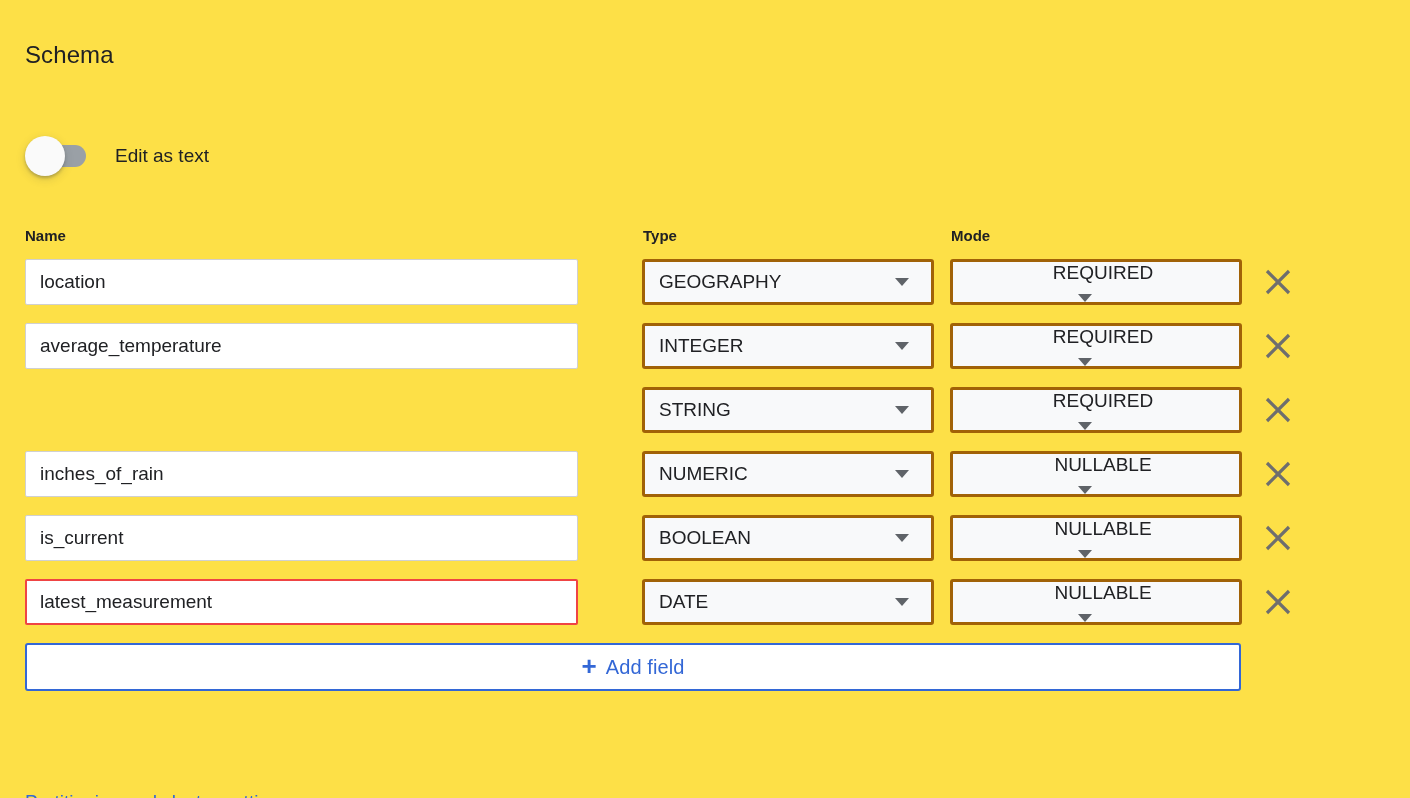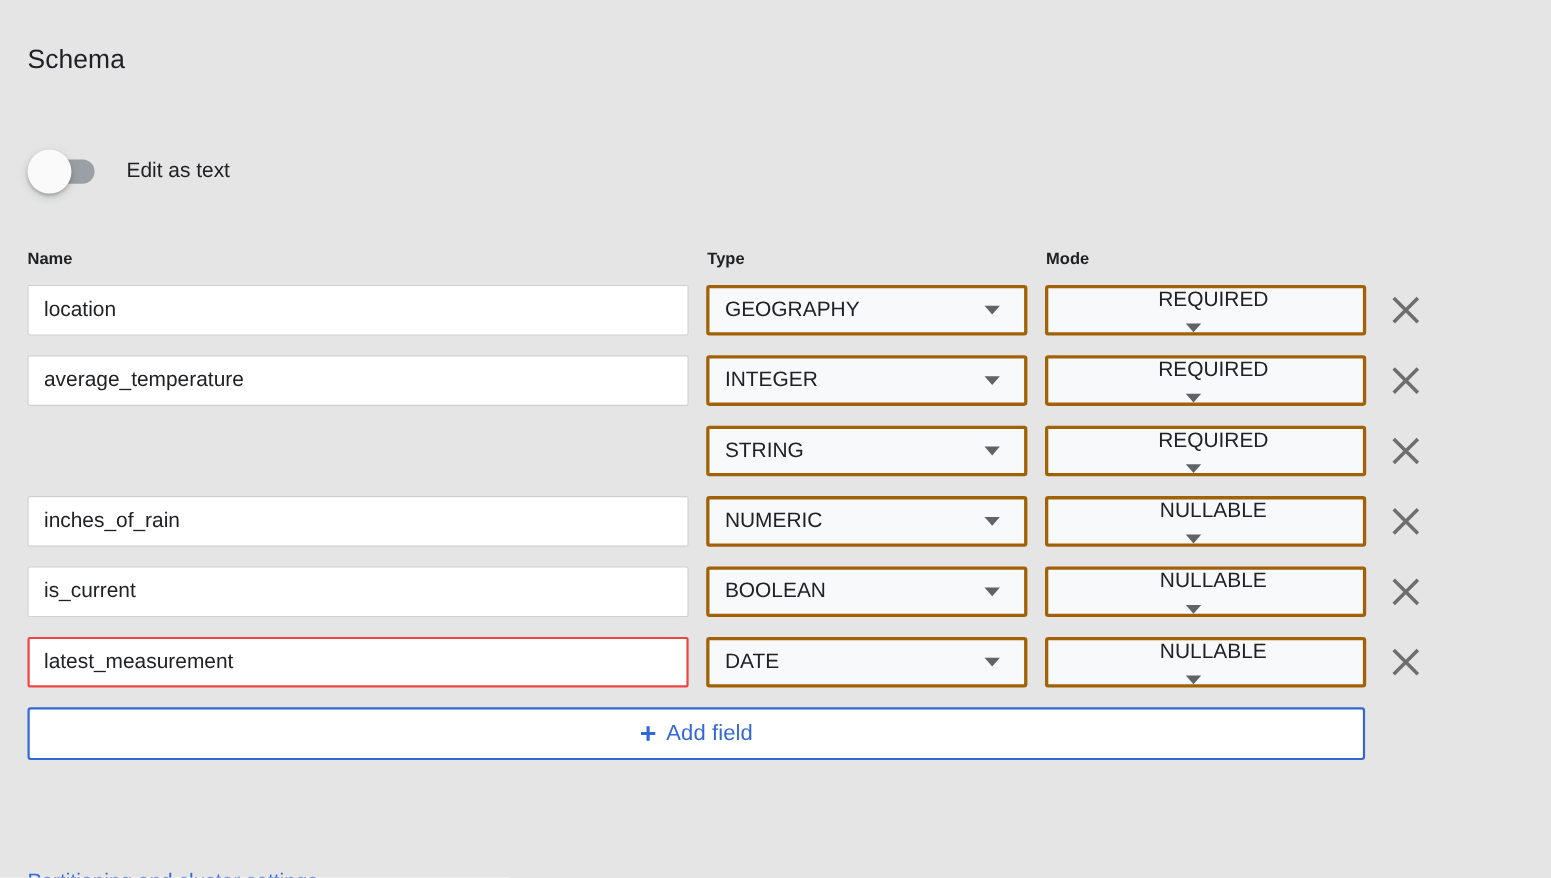--- a/index.html
+++ b/index.html
@@ -11,21 +11,21 @@
     background: #ffffff;
     font-family: "Liberation Sans", sans-serif;
     -webkit-font-smoothing: antialiased;
     overflow: hidden;
   }
 
   .page {
     position: relative;
     width: 1410px;
     height: 798px;
-    background: #e5e5e5;
+    background: #fde047;
   }
 
   
   .schema-title {
     position: absolute;
     left: 25px;
     top: 39px;
     font-size: 24px;
     line-height: 32px;
     font-weight: 400;
@@ -108,21 +108,21 @@
   .field-row {
     position: relative;
     height: 46px;
     margin-bottom: 18px;
   }
 
   .name-input {
     position: absolute;
     left: 25px;
     top: 0;
-    width: 601px;
+    width: 553px;
     height: 46px;
     border: 1px solid #d0d0d0;
     border-radius: 2px;
     background: #ffffff;
     font-family: "Liberation Sans", sans-serif;
     font-size: 19px;
     color: #202124;
     padding: 0 16px 0 14px;
     outline: none;
     line-height: 44px;

